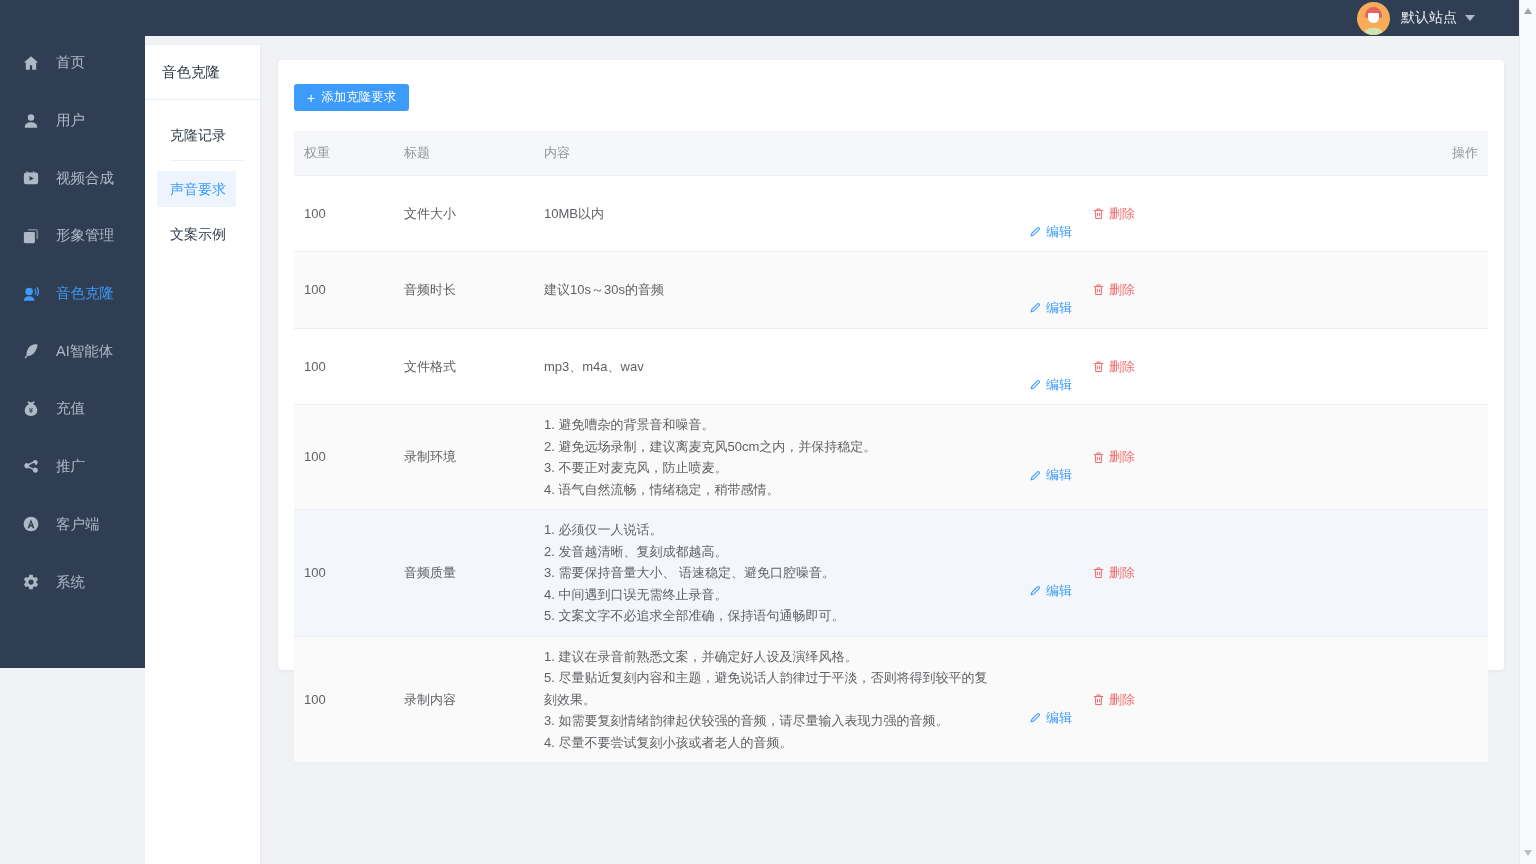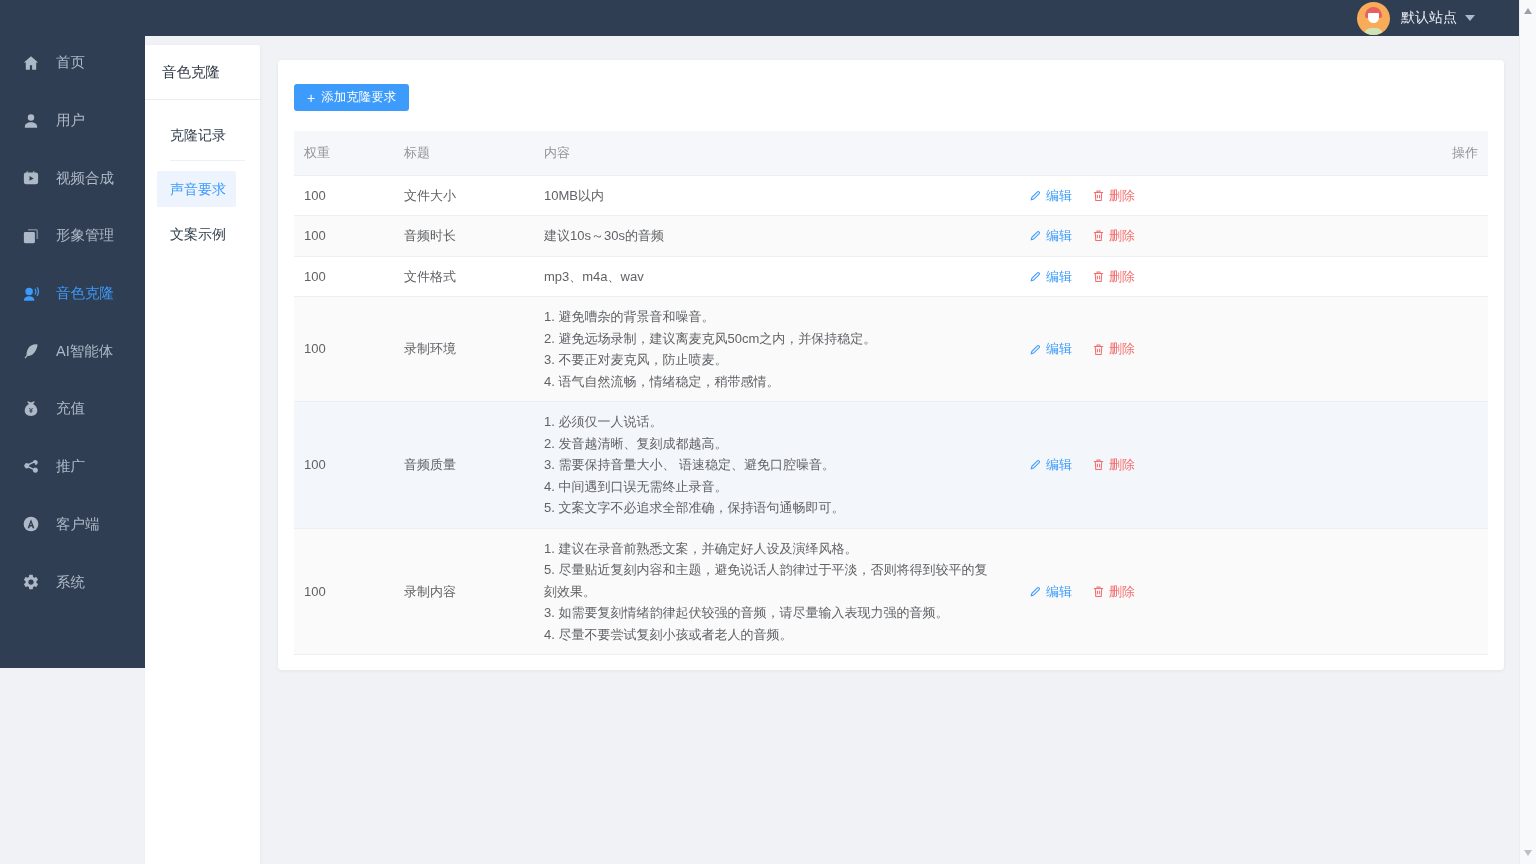--- a/index.html
+++ b/index.html
@@ -50,21 +50,21 @@
   .t-row{display:flex;align-items:center;border-bottom:1px solid var(--border);background:#fff;}
   .t-row.striped{background:#fafafa;}
   .t-row.hover{background:#f3f6fb;}
   .cell{padding:9px 10px;line-height:21.5px;}
   .c1{width:100px;flex:0 0 auto;}
   .c2{width:140px;flex:0 0 auto;}
   .c3{width:475px;flex:0 0 auto;}
   .c4{flex:1;padding-left:20px;display:flex;align-items:center;gap:20px;text-align:right;}
   .t-head .c4{display:block;}
   .link{display:inline-flex;align-items:center;gap:4px;cursor:pointer;text-decoration:none;font-size:13px;}
-  .link.edit{color:var(--accent);}
+  .link.edit{color:var(--accent);margin-top:36px;}
   .link.del{color:var(--danger);}
   .l-icon{display:inline-flex;width:13px;height:13px;}
   .l-icon svg{width:13px;height:13px;}
 
   
   .scroll-col{position:absolute;right:0;top:0;width:17px;height:864px;background:#f8f9fb;border-left:1px solid #ececec;z-index:4;}
   .scroll-up,.scroll-down{position:absolute;left:4px;width:0;height:0;border-left:4.5px solid transparent;border-right:4.5px solid transparent;cursor:pointer;}
   .scroll-up{top:8px;border-bottom:6px solid #9aa2ab;}
   .scroll-down{bottom:8px;border-top:6px solid #b9bfc6;}
 </style>

